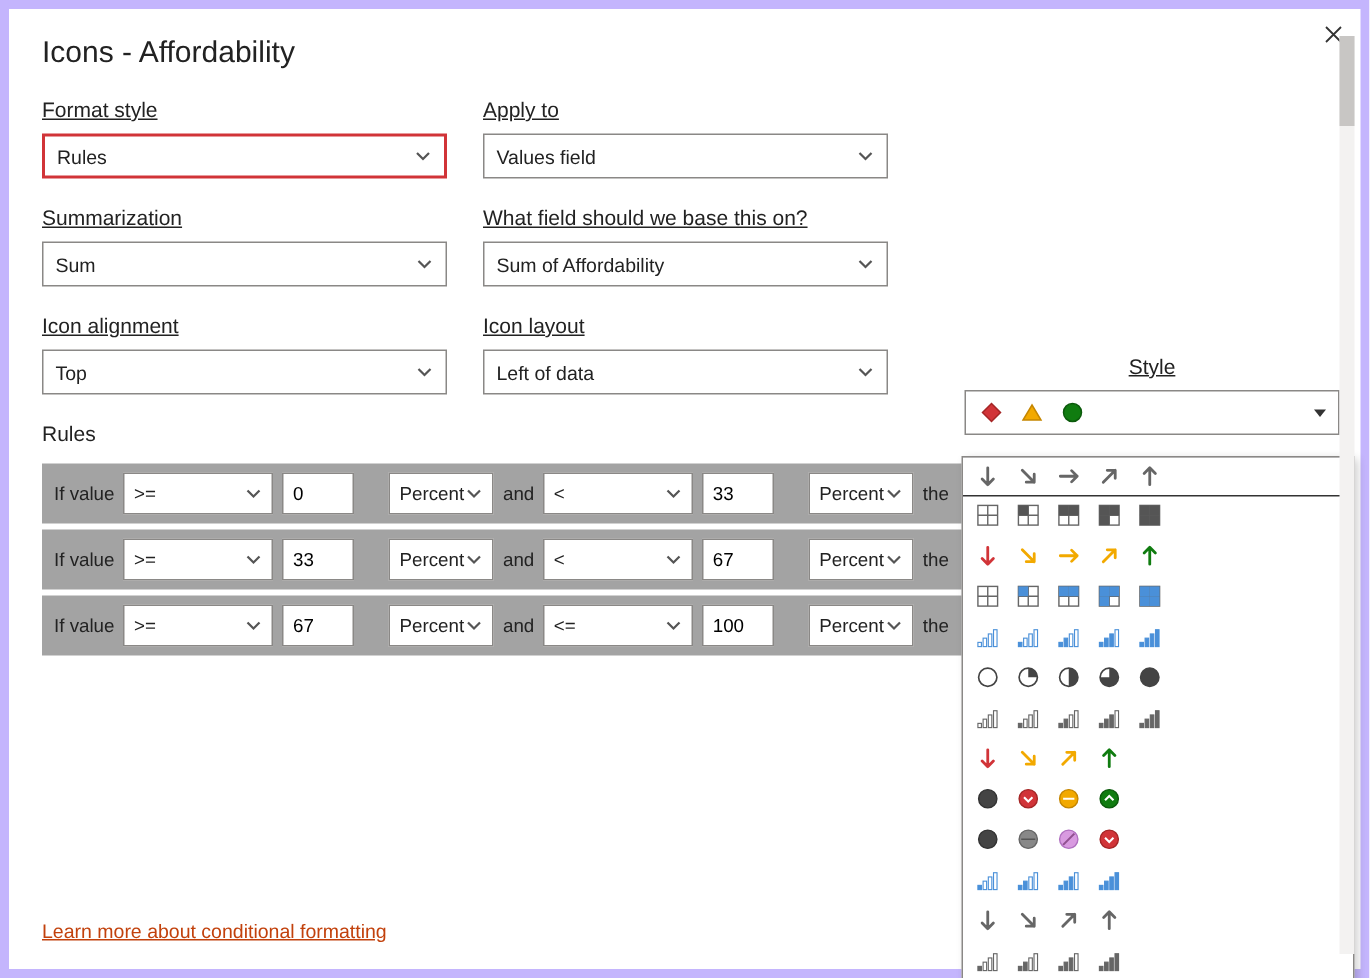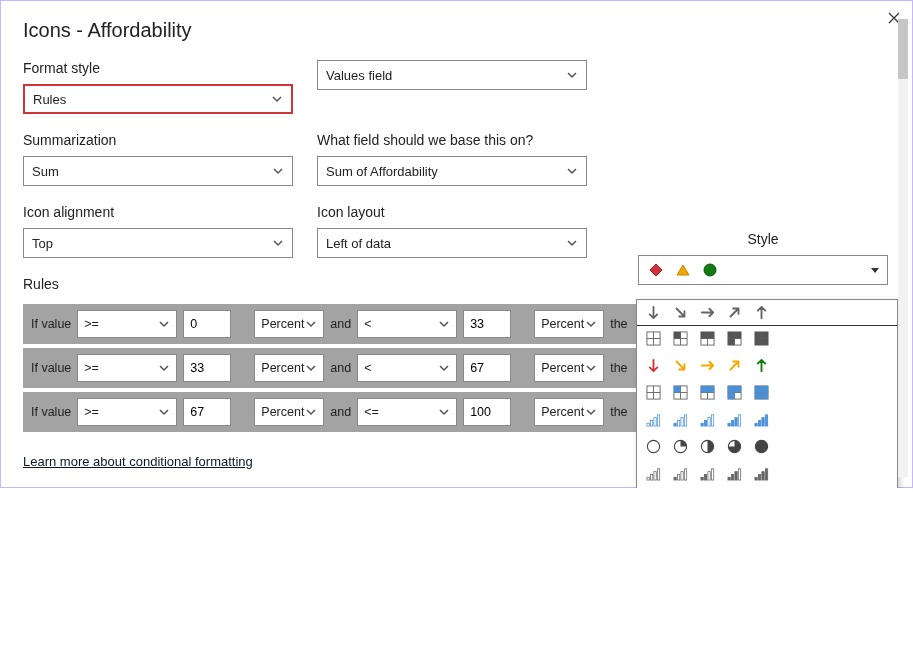--- a/index.html
+++ b/index.html
@@ -1,28 +1,28 @@
 <!DOCTYPE html>
 <html><head>
 <meta charset="utf-8">
 <style>
   * { box-sizing: border-box; font-family: "Segoe UI", Arial, sans-serif; }
   body { margin: 0; padding: 0; background: #fff; }
   .dialog {
-    width: 913px; height: 488px; border: 1px solid #c4b5fd; position: relative;
+    width: 913px; height: 652px; border: 6px solid #c4b5fd; position: relative;
     padding: 18px 22px;
   }
   .close-btn {
     position: absolute; top: 8px; right: 12px; width: 18px; height: 18px;
     cursor: pointer; font-size: 16px; color: #333; background: none; border: none;
   }
   .title { font-size: 20px; font-weight: 400; color: #222; margin-bottom: 18px; }
   .row { display: flex; gap: 24px; margin-bottom: 18px; }
   .field { display: flex; flex-direction: column; }
-  .field-label { font-size: 14px; color: #222; margin-bottom: 8px; }
+  .field-label { font-size: 14px; color: #222; margin-bottom: 8px; text-decoration: underline; }
   .select {
     border: 1px solid #8a8886; background: #fff; height: 30px;
     display: flex; align-items: center; justify-content: space-between;
     padding: 0 8px; font-size: 13px; color: #222; cursor: pointer;
   }
   .select.highlight { border: 2px solid #d13438; }
   .chev { width: 12px; height: 12px; stroke: #555; stroke-width: 1.5; fill: none; flex-shrink: 0; }
   .w270 { width: 270px; }
   .rules-label { font-size: 14px; color: #222; margin-top: 4px; margin-bottom: 12px; }
   .rule-row {
@@ -37,21 +37,21 @@
     padding: 0 6px; font-size: 12.5px; cursor: pointer;
   }
   .rule-input {
     border: 1px solid #8a8886; background: #fff; height: 28px;
     padding: 0 6px; font-size: 12.5px; width: 48px;
   }
   .w100 { width: 100px; }
   .w70 { width: 70px; margin-left: 17px; }
   .learn-link {
     position: absolute; bottom: 18px; left: 22px;
-    color: #0f172a; font-size: 13px; text-decoration: underline; cursor: pointer;
+    color: #c2410c; font-size: 13px; text-decoration: underline; cursor: pointer;
   }
   
   .style-area { position: absolute; top: 230px; left: 637px; width: 250px; text-align: center; }
   .style-selected {
     border: 1px solid #8a8886; background: #fff; height: 30px; width: 250px;
     display: flex; align-items: center; gap: 10px; padding: 0 8px; cursor: pointer;
     position: relative; margin-top: 8px;
   }
   .style-selected .caret {
     margin-left: auto; width: 0; height: 0;
@@ -96,20 +96,21 @@
     <div class="field">
       <div class="field-label">Format style</div>
       <div class="select highlight w270">
         <span>Rules</span>
         <svg class="chev" viewBox="0 0 12 12">
             <path d="M2 4 L6 8 L10 4"></path>
           </svg>
       </div>
     </div>
     <div class="field">
+      <div class="field-label">Apply to</div>
       <div class="select w270">
         <span>Values field</span>
         <svg class="chev" viewBox="0 0 12 12">
             <path d="M2 4 L6 8 L10 4"></path>
           </svg>
       </div>
     </div>
   </div>
 
   <div class="row">

